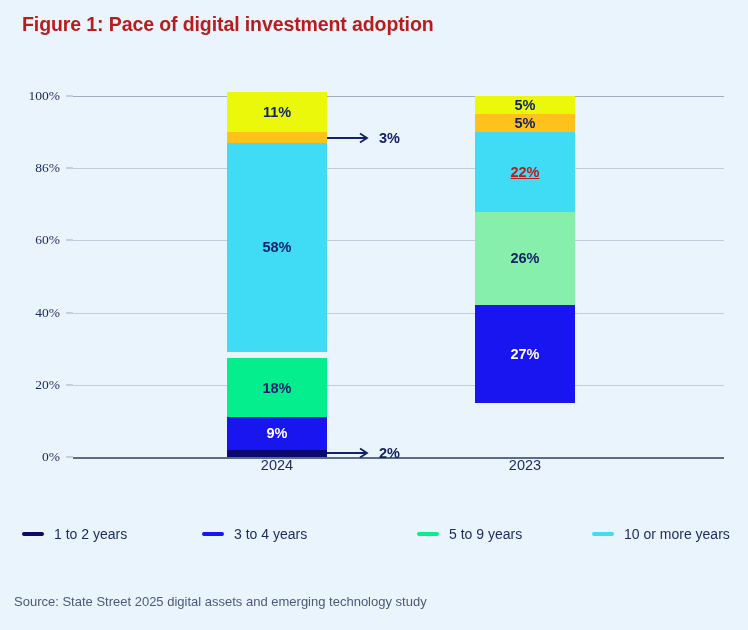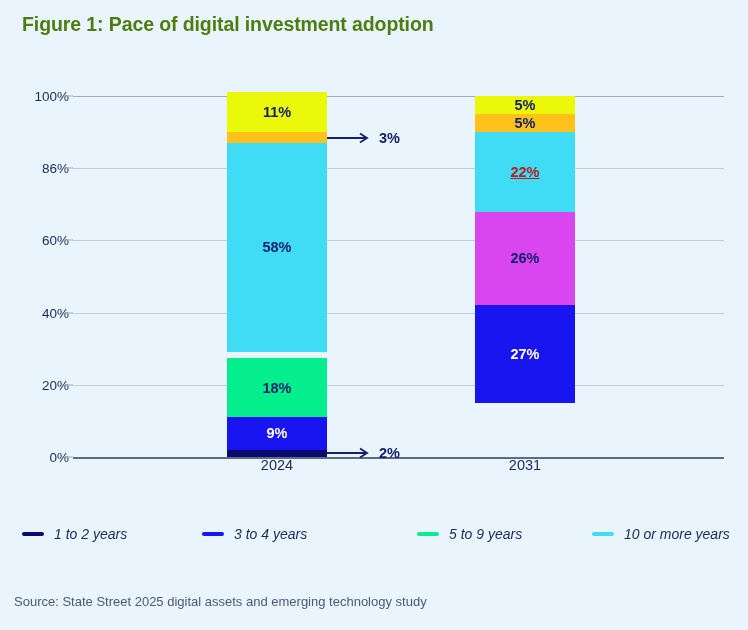--- a/index.html
+++ b/index.html
@@ -21,21 +21,21 @@
     background: #e9f4fd;
   }
 
   
   .title {
     position: absolute;
     left: 22px;
     top: 13px;
     font-size: 19.5px;
     font-weight: bold;
-    color: #4d7c0f;
+    color: #b91c1c;
     letter-spacing: -0.1px;
     white-space: nowrap;
   }
 
   
   .plot {
     position: absolute;
     left: 73px;
     top: 96px;
     width: 651px;
@@ -53,25 +53,26 @@
     height: 1.5px;
     background: #5c6b86;
   }
   .gridline.axis-top {
     background: #9facc2;
   }
 
   .ytick {
     position: absolute;
     right: 100%;
-    margin-right: 4px;
+    margin-right: 13px;
     transform: translateY(-50%);
     font-size: 13.5px;
     color: #1b2a5c;
     white-space: nowrap;
+    font-family: Liberation Serif, serif;
   }
   .ytick-dash {
     position: absolute;
     left: -7px;
     width: 7px;
     height: 1px;
     background: #9facc2;
     transform: translateY(-50%);
   }
 
@@ -146,21 +147,20 @@
     width: 22px;
     height: 4px;
     border-radius: 2px;
     flex: none;
   }
   .legend-text {
     margin-left: 10px;
     font-size: 14px;
     color: #1b2a5c;
     white-space: nowrap;
-    font-style: italic;
   }
 
   .source {
     position: absolute;
     left: 14px;
     top: 594px;
     font-size: 13px;
     color: #4b5a7a;
     white-space: nowrap;
   }
@@ -205,33 +205,33 @@
         <div class="seg" style="bottom: 314.07px; height: 10.83px; background: rgb(255, 194, 26);"></div>
         <div class="seg" style="bottom: 324.9px; height: 39.71px; background: rgb(236, 248, 10);">
           <span class="seg-label" style="color: rgb(19, 34, 107);">11%</span>
         </div>
         <div class="xlabel">2024</div>
       </div>
       <div class="bar" style="left: 402px; height: 361px;">
         <div class="seg" style="bottom: 54.15px; height: 97.47px; background: rgb(24, 21, 240);">
           <span class="seg-label" style="color: rgb(255, 255, 255);">27%</span>
         </div>
-        <div class="seg" style="bottom: 151.62px; height: 93.86px; background: #d946ef;">
+        <div class="seg" style="bottom: 151.62px; height: 93.86px; background: #86efac;">
           <span class="seg-label" style="color: rgb(19, 34, 107);">26%</span>
         </div>
         <div class="seg" style="bottom: 245.48px; height: 79.42px; background: rgb(64, 220, 245);">
           <span class="seg-label" style="color: #b91c1c; text-decoration: underline;">22%</span>
         </div>
         <div class="seg" style="bottom: 324.9px; height: 18.05px; background: rgb(255, 194, 26);">
           <span class="seg-label" style="color: rgb(19, 34, 107);">5%</span>
         </div>
         <div class="seg" style="bottom: 342.95px; height: 18.05px; background: rgb(236, 248, 10);">
           <span class="seg-label" style="color: rgb(19, 34, 107);">5%</span>
         </div>
-        <div class="xlabel">2031</div>
+        <div class="xlabel">2023</div>
       </div>
       <div class="callout" style="left: 254px; top: 41.515px;">
         <svg class="callout-arrow" width="46" height="12" viewBox="0 0 46 12">
           <line x1="0" y1="6" x2="39" y2="6" stroke="#13226b" stroke-width="1.8"></line>
           <polyline points="33,1.5 40,6 33,10.5" fill="none" stroke="#13226b" stroke-width="1.8"></polyline>
         </svg>
         <span class="callout-text">3%</span>
       </div>
       <div class="callout" style="left: 254px; top: 357.39px;">
         <svg class="callout-arrow" width="46" height="12" viewBox="0 0 46 12">

